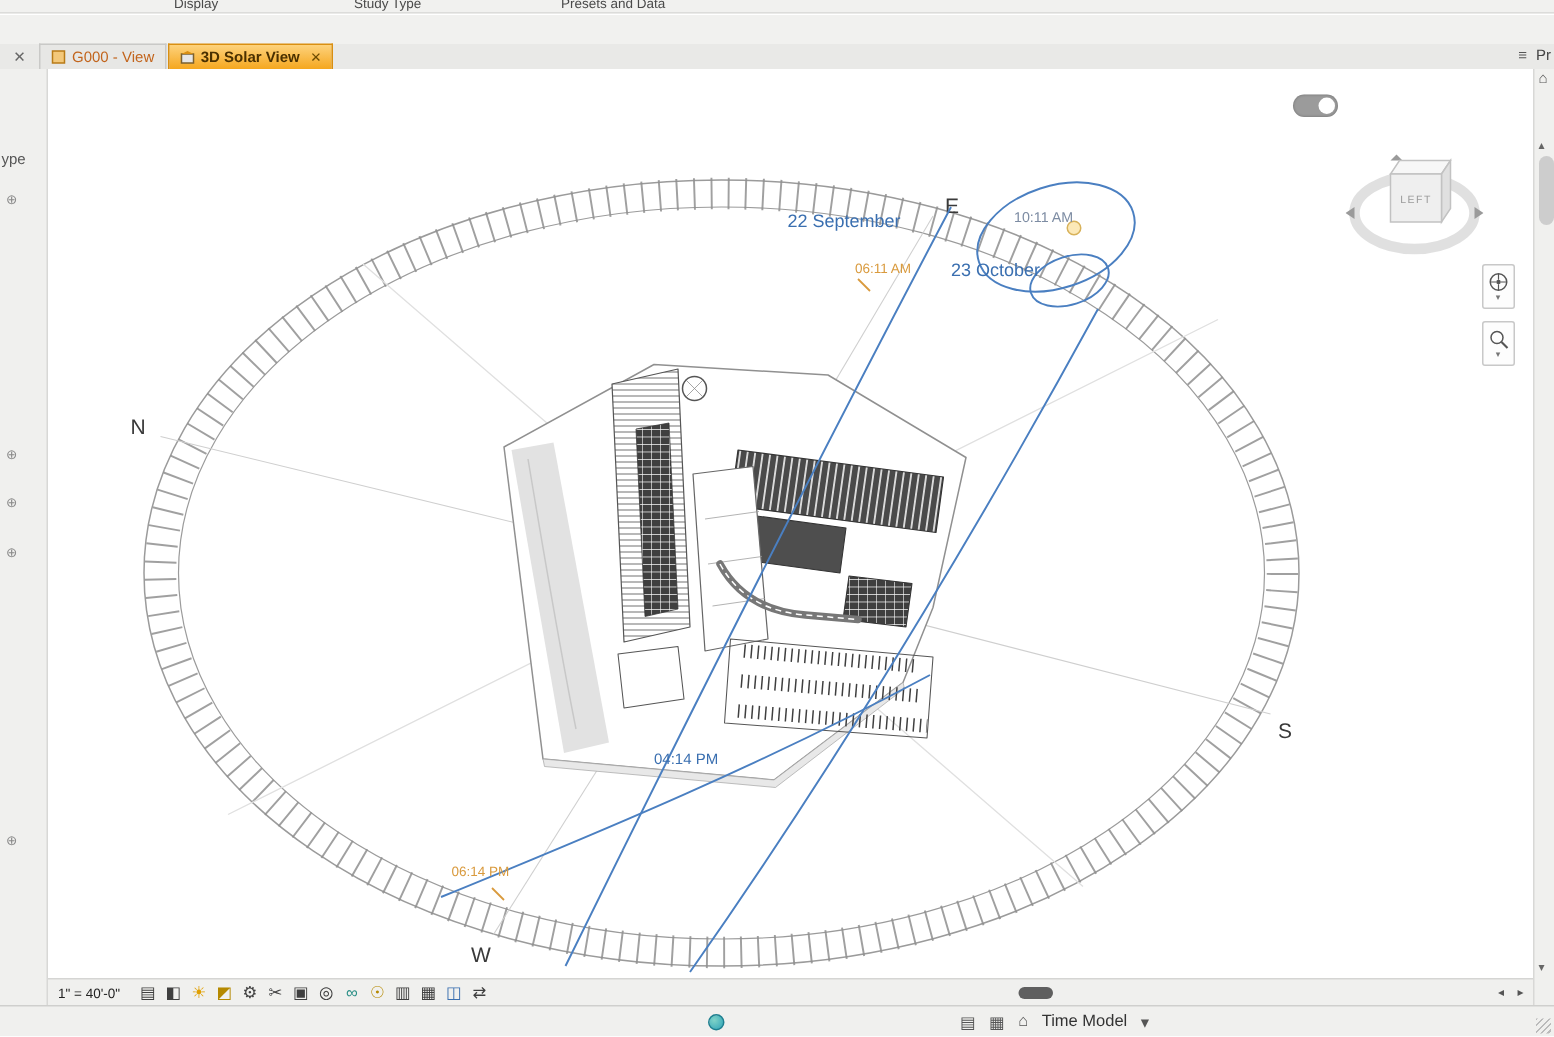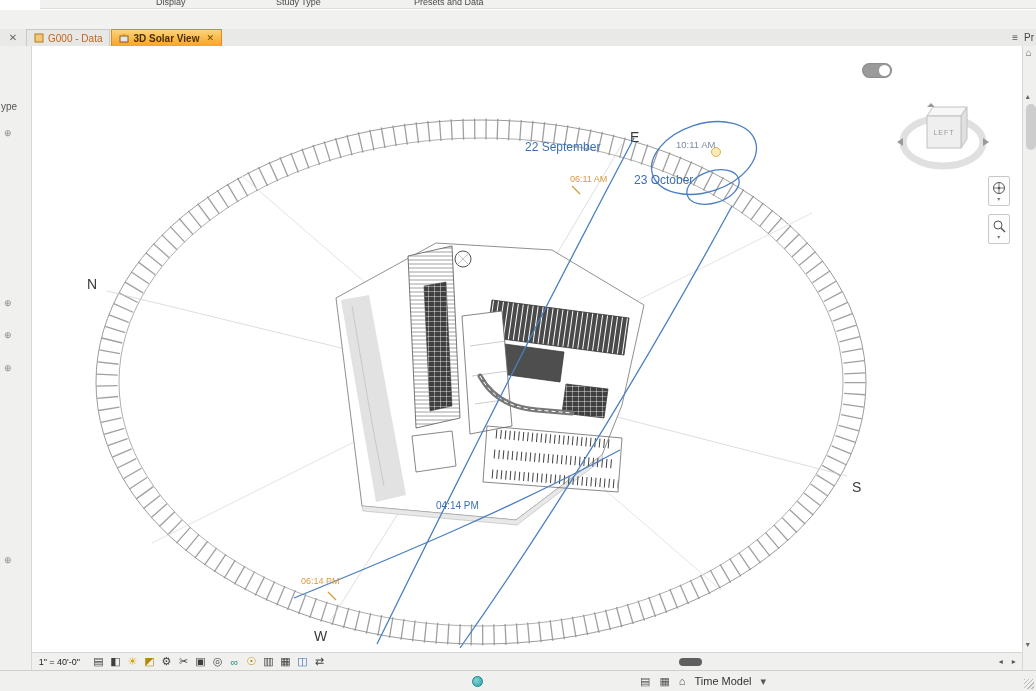--- a/index.html
+++ b/index.html
@@ -2,21 +2,21 @@
 <html><head>
 <meta charset="utf-8">
 <style>
   * { box-sizing: border-box; margin: 0; padding: 0; }
   html,body { width:1036px; height:691px; }
   body { font-family:"Liberation Sans", sans-serif; background:#fff; }
   .app { position:relative; width:1036px; height:691px; overflow:hidden; background:#fff; }
 
   
   .ribbon { position:absolute; top:0; left:0; right:0; height:9px; background:#f1f1ef;
-            border-bottom:1px solid #dcdcda; overflow:hidden;margin-left:40px; }
+            border-bottom:1px solid #dcdcda; overflow:hidden; }
   .ribbon .panel-label { position:absolute; top:-3px; font-size:9px; color:#4a4a4a; white-space:nowrap; }
   .spacer-bar { position:absolute; top:10px; left:0; right:0; height:19px; background:#f1f1ef; }
 
   
   .tabbar { position:absolute; top:29px; left:0; right:0; height:17px; background:#e9e9e7;
             display:flex; align-items:stretch; font-size:10px; }
   .tabbar button { background:none; border:0; font-family:inherit; cursor:default; }
   .tab-close-left { width:26px; color:#666; font-size:10px; }
   .tab { display:flex; align-items:center; gap:4px; padding:0 7px; border:1px solid #c9c9c7;
          border-bottom:none; margin-right:1px; }
@@ -98,21 +98,21 @@
     <span class="panel-label" style="left:374px">Presets and Data</span>
   </div>
   <div class="spacer-bar"></div>
 
   <div class="tabbar">
     <button class="tab-close-left">✕</button>
     <div class="tab inactive">
       <svg width="10" height="10">
           <rect x="1" y="1" width="8" height="8" fill="#f3c87a" stroke="#b97b17"></rect>
         </svg>
-      <span>G000 - Data</span>
+      <span>G000 - View</span>
     </div>
     <div class="tab active">
       <svg width="10" height="10">
           <rect x="1" y="3" width="8" height="6" fill="#e6e6e6" stroke="#7a6030"></rect>
           <path d="M1,3 L5,1 L9,3 Z" fill="#d98f12"></path>
         </svg>
       <span>3D Solar View</span>
       <button class="tab-x">✕</button>
     </div>
     <div class="tab-right">

